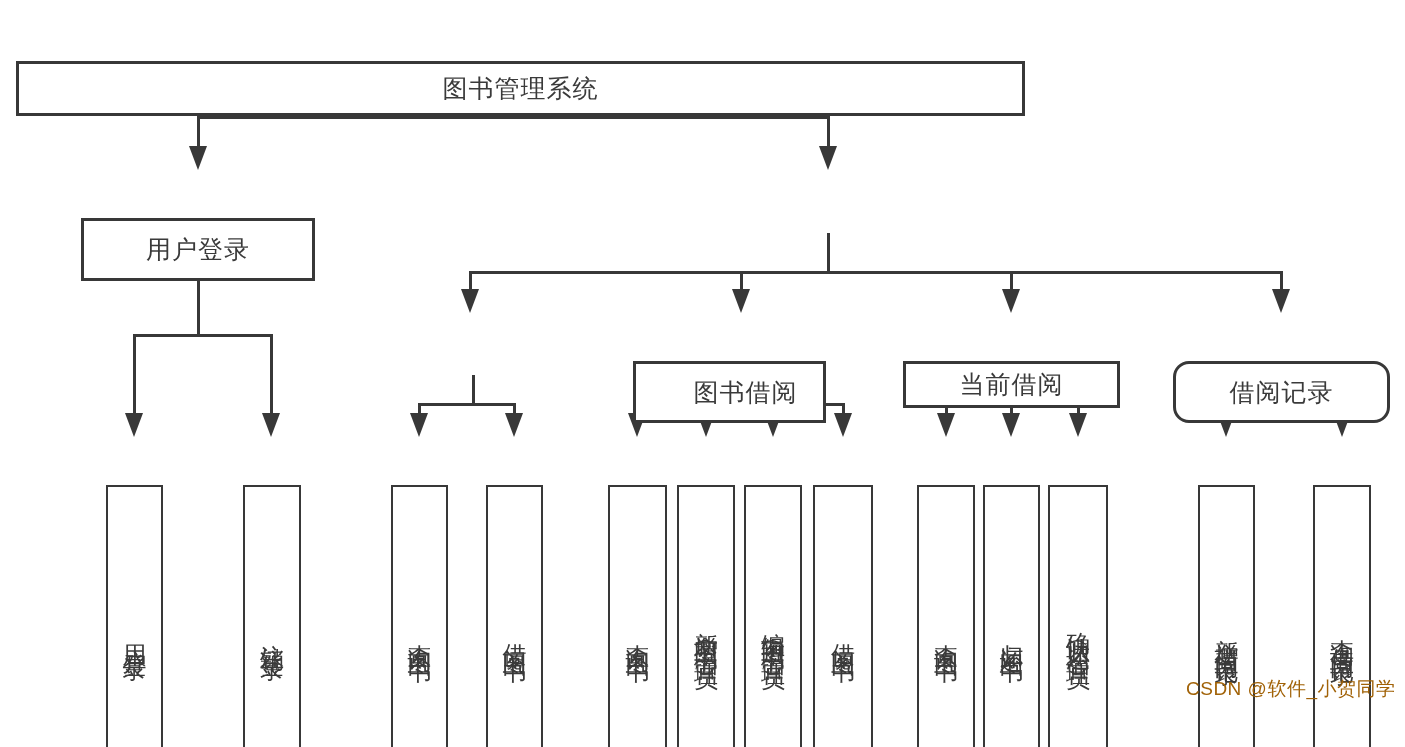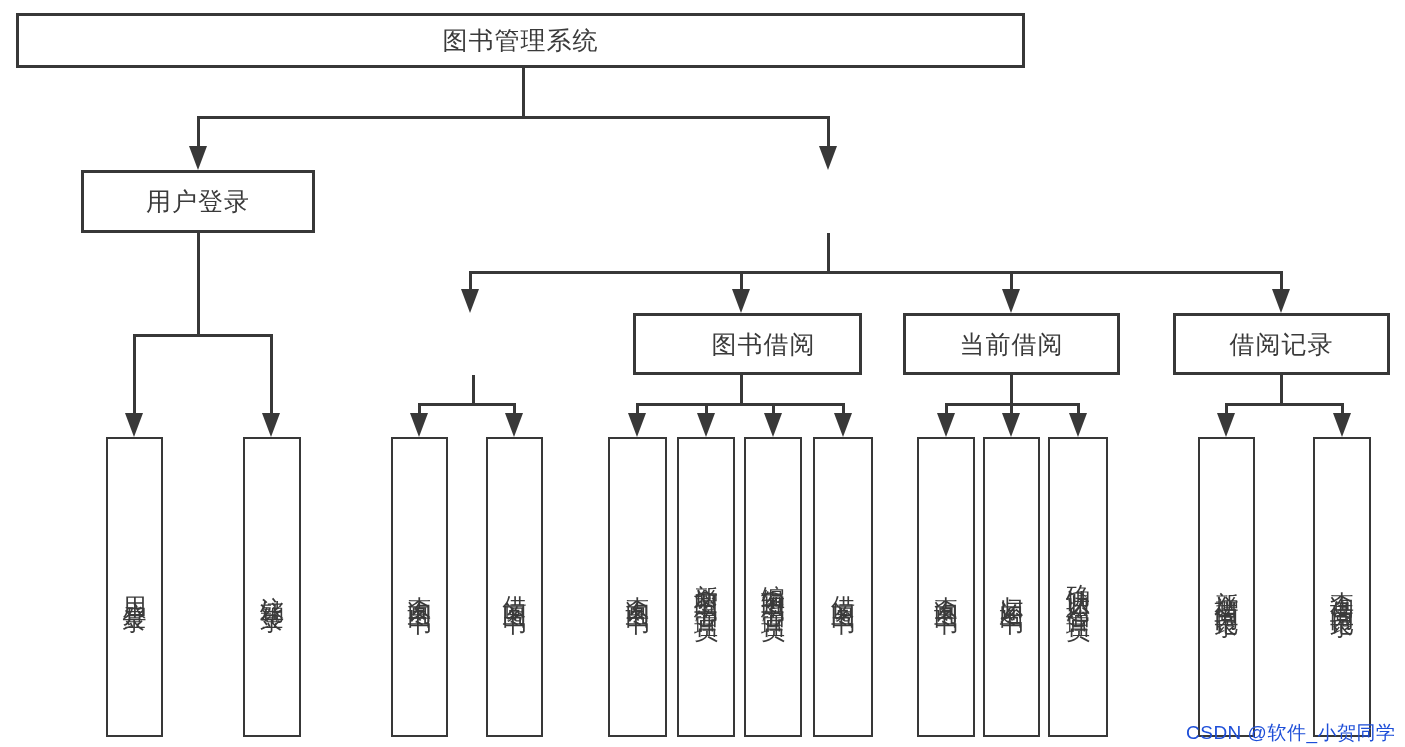--- a/index.html
+++ b/index.html
@@ -3,36 +3,36 @@
 <meta charset="utf-8">
 <style>
   html,body{margin:0;padding:0;background:#ffffff;}
   #canvas{
     position:relative;width:1405px;height:747px;background:#ffffff;overflow:hidden;
     font-family:"Liberation Sans",sans-serif;color:#3a3a3a;
   }
   .box{
     position:absolute;background:#ffffff;border:3px solid #383838;box-sizing:border-box;
     display:flex;align-items:center;justify-content:center;
-    font-size:25px;letter-spacing:1px;color:#3a3a3a;z-index:2;
+    font-size:25px;letter-spacing:1px;color:#3a3a3a;z-index:2;margin-top:48px;
   }
   .leaf{border-width:2.5px;}
   .leaf .vtext{
     writing-mode:vertical-rl;text-orientation:mixed;
     font-size:24px;line-height:1;letter-spacing:5px;
   }
   .hline{position:absolute;height:3px;background:#383838;z-index:1;}
   .vline{position:absolute;width:3px;background:#383838;z-index:1;}
   .arrow{
     position:absolute;width:0;height:0;z-index:1;
     border-left:9px solid transparent;border-right:9px solid transparent;
     border-top:24px solid #383838;
   }
   .watermark{
-    position:absolute;left:1186px;top:720px;font-size:19px;color:#1d4ed8;
+    position:absolute;left:1186px;top:676px;font-size:19px;color:#a16207;
     letter-spacing:0.5px;z-index:6;white-space:nowrap;
   }
 </style>
 </head>
 <body>
 
 <div id="canvas">
 
   <div class="box" style="left:16px;top:13px;width:1009px;height:55px;">图书管理系统</div>
 
@@ -56,23 +56,23 @@
   <div class="hline" style="left:469px;top:271px;width:814px;"></div>
   <div class="vline" style="left:469px;top:271px;height:20px;"></div>
   <div class="arrow" style="left:461px;top:289px;"></div>
   <div class="vline" style="left:740px;top:271px;height:20px;"></div>
   <div class="arrow" style="left:732px;top:289px;"></div>
   <div class="vline" style="left:1010px;top:271px;height:20px;"></div>
   <div class="arrow" style="left:1002px;top:289px;"></div>
   <div class="vline" style="left:1280px;top:271px;height:20px;"></div>
   <div class="arrow" style="left:1272px;top:289px;"></div>
 
-  <div class="box" style="left:633px;top:313px;width:229px;height:62px;padding-left:32px;">图书借阅</div>
-  <div class="box" style="left:903px;top:313px;width:217px;height:62px;">当前借阅</div>
-  <div class="box" style="left:1173px;top:313px;width:217px;height:62px;">借阅记录</div>
+  <div class="box" style="left:633px;top:313px;width:193px;height:62px;padding-left:32px;">图书借阅</div>
+  <div class="box" style="left:903px;top:313px;width:217px;height:47px;">当前借阅</div>
+  <div class="box" style="left:1173px;top:313px;width:217px;height:62px;border-radius:16px;">借阅记录</div>
 
   <div class="vline" style="left:472px;top:375px;height:31px;"></div>
   <div class="hline" style="left:418px;top:403px;width:98px;"></div>
   <div class="vline" style="left:418px;top:403px;height:13px;"></div>
   <div class="arrow" style="left:410px;top:413px;"></div>
   <div class="vline" style="left:513px;top:403px;height:13px;"></div>
   <div class="arrow" style="left:505px;top:413px;"></div>
 
   <div class="vline" style="left:740px;top:375px;height:31px;"></div>
   <div class="hline" style="left:636px;top:403px;width:209px;"></div>

